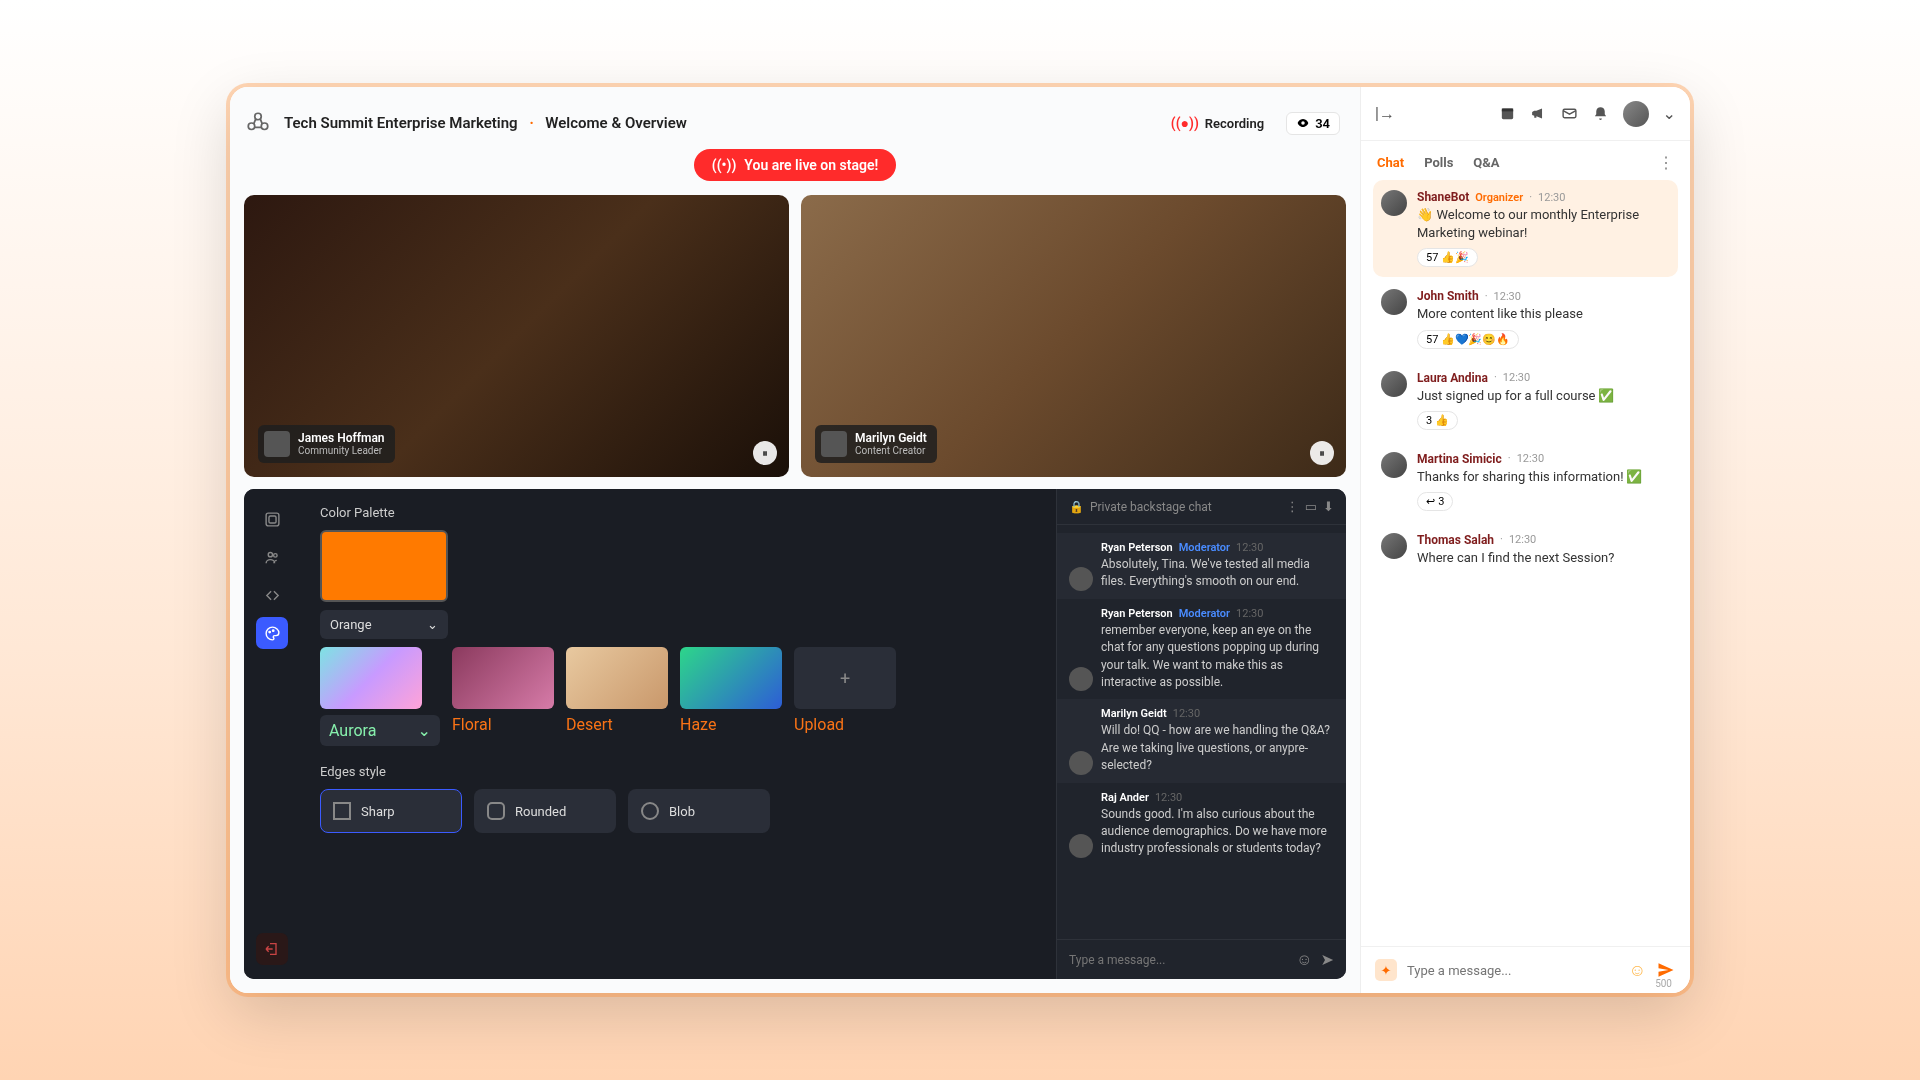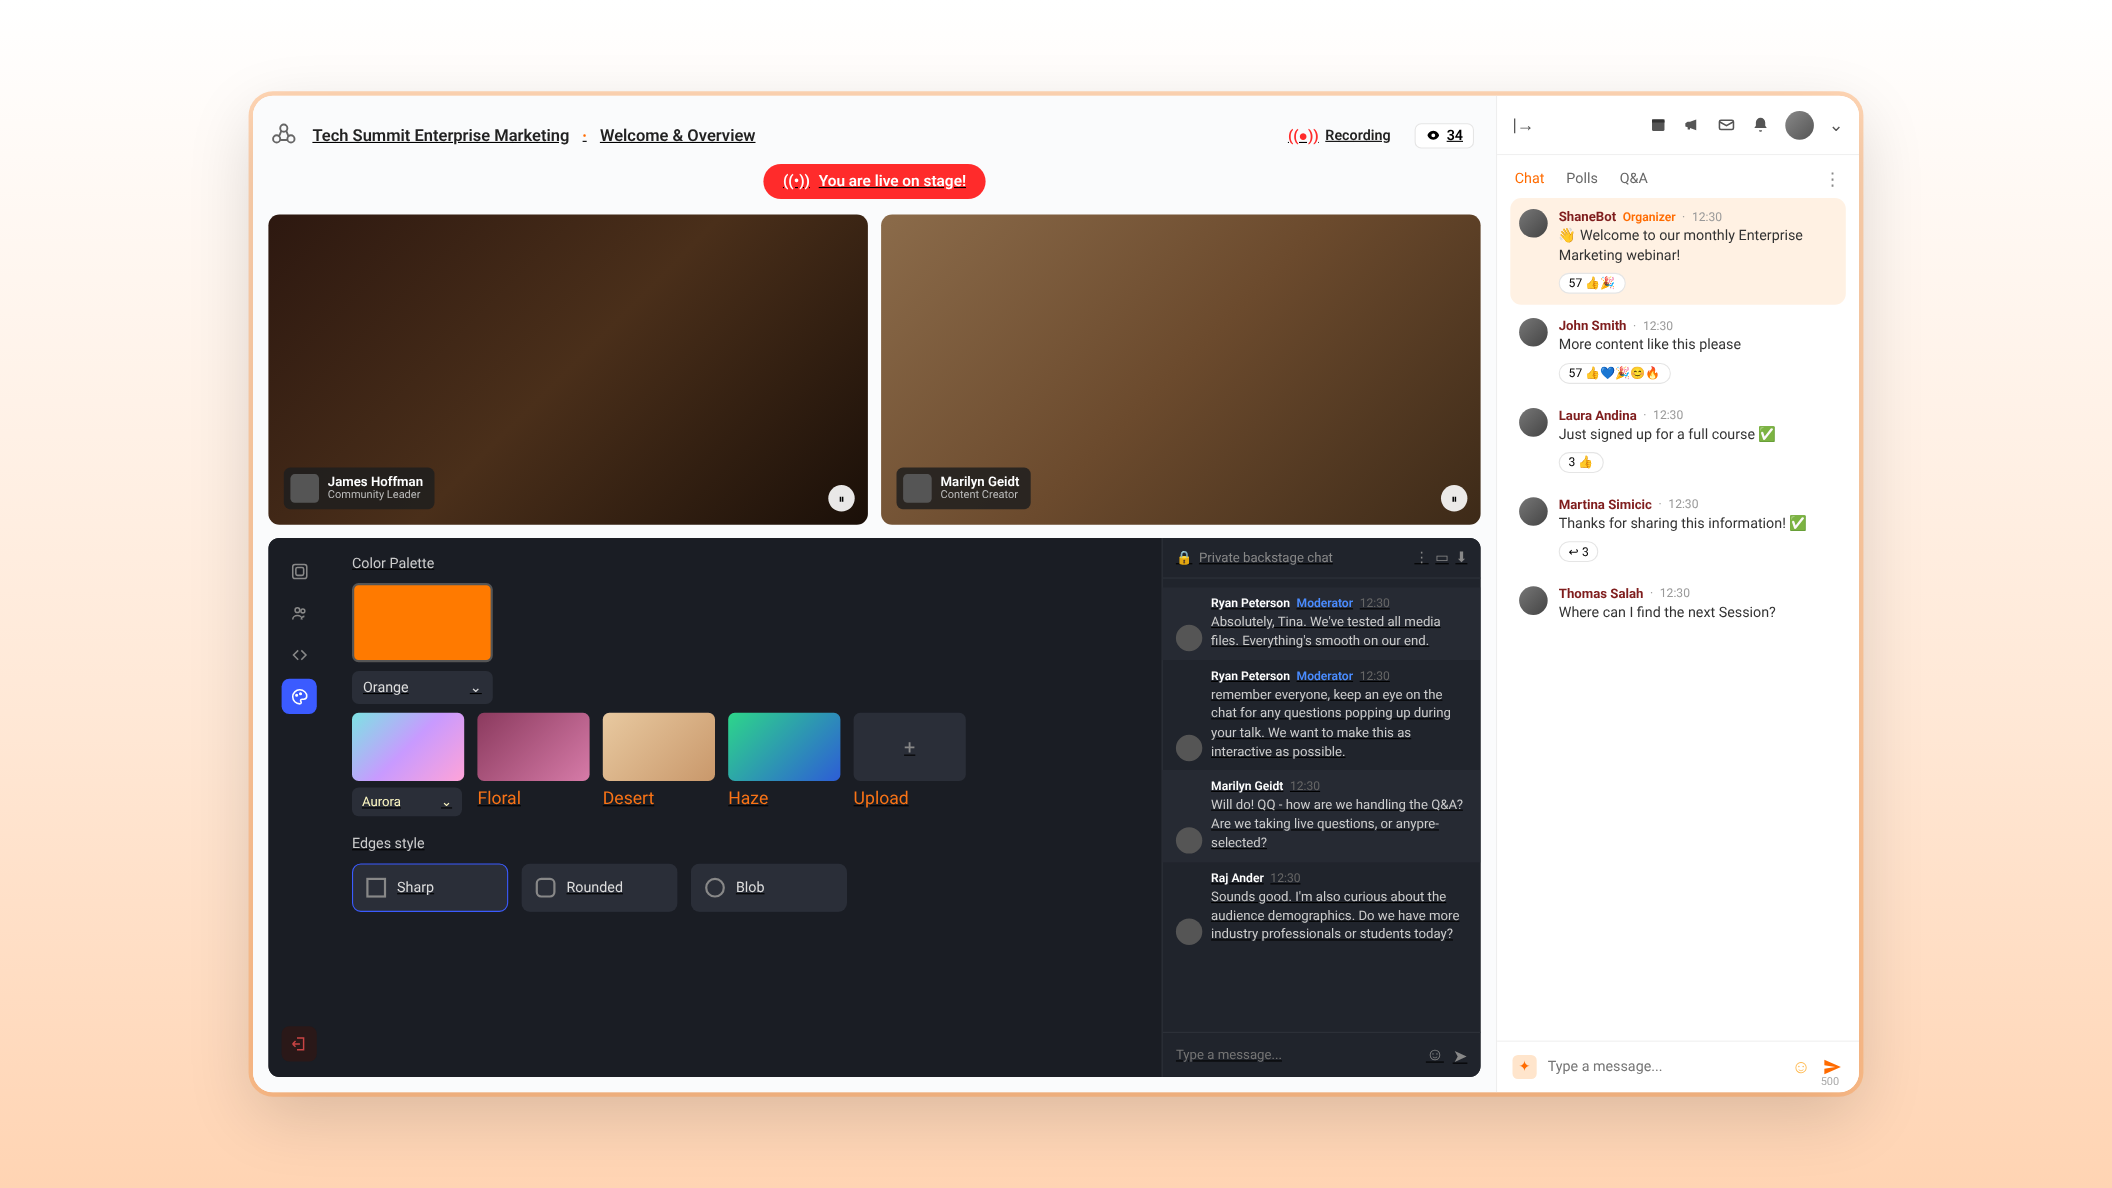--- a/index.html
+++ b/index.html
@@ -1,18 +1,18 @@
 <!DOCTYPE html>
 <html><head>
 <meta charset="utf-8">
 <style>
 * { margin:0; padding:0; box-sizing:border-box; font-family:-apple-system,BlinkMacSystemFont,"Segoe UI",Roboto,sans-serif; }
 body { background:linear-gradient(180deg,#fff 0%,#ffe8d6 60%,#ffd4b3 100%); height:1080px; width:1920px; display:flex; align-items:center; justify-content:center; }
 .app-frame { width:1460px; height:906px; background:#fff; border-radius:18px; display:flex; overflow:hidden; box-shadow:0 0 0 4px rgba(255,140,50,.35), 0 20px 60px rgba(0,0,0,.15); }
-.main-area { flex:1; display:flex; flex-direction:column; padding:18px 14px 14px 14px; background:#fafbfc; position:relative;text-decoration:underline; }
+.main-area { flex:1; display:flex; flex-direction:column; padding:18px 14px 14px 14px; background:#fafbfc; position:relative; }
 .topbar { display:flex; align-items:center; gap:12px; padding:0 6px 0 0; height:36px; }
 .logo-icon { width:28px; height:28px; display:flex; align-items:center; justify-content:center; color:#666; }
 .crumb { font-size:15px; font-weight:600; color:#222; }
 .dot-sep { color:#ff6b00; font-size:11px; }
 .crumb2 { font-size:15px; font-weight:600; color:#222; }
 .spacer { flex:1; }
 .rec-badge { display:flex; align-items:center; gap:6px; font-size:13px; font-weight:600; color:#222; }
 .rec-dot { color:#ff2b2b; font-size:14px; }
 .viewer-badge { display:flex; align-items:center; gap:5px; background:#fff; border:1px solid #e5e5e5; border-radius:6px; padding:3px 9px; font-size:13px; font-weight:600; margin-left:10px; }
 .eye-icon { width:14px; height:14px; }
@@ -38,21 +38,21 @@
 .color-select { margin-top:8px; width:128px; background:#2a2e38; border-radius:6px; padding:7px 10px; font-size:13px; color:#ddd; display:flex; justify-content:space-between; align-items:center; cursor:pointer; }
 .bg-row { display:flex; gap:12px; margin-top:8px; }
 .bg-item { display:flex; flex-direction:column; gap:6px; }
 .bg-thumb { width:102px; height:62px; border-radius:6px; }
 .bg-aurora { background:linear-gradient(135deg,#7de3e3 0%,#c89aff 50%,#ffa3d8 100%); }
 .bg-floral { background:linear-gradient(135deg,#8b3a5e 0%,#d67ba8 100%); }
 .bg-desert { background:linear-gradient(135deg,#e8c9a0 0%,#c9986b 100%); }
 .bg-haze { background:linear-gradient(135deg,#2dd68a 0%,#2d5dd6 100%); }
 .bg-upload { background:#2a2e38; display:flex; align-items:center; justify-content:center; color:#888; font-size:18px; cursor:pointer; }
 .bg-name { font-size:16px; color:#f97316; }
-.bg-select { width:100px; background:#2a2e38; border-radius:6px; padding:6px 9px; font-size:12px; color:#fef9c3; display:flex; justify-content:space-between; align-items:center; }
+.bg-select { width:120px; background:#2a2e38; border-radius:6px; padding:6px 9px; font-size:16px; color:#86efac; display:flex; justify-content:space-between; align-items:center; }
 .edge-row { display:flex; gap:12px; margin-top:8px; }
 .edge-btn { flex:0 0 142px; height:44px; background:#2a2e38; border-radius:8px; display:flex; align-items:center; gap:10px; padding:0 12px; font-size:13px; color:#ddd; cursor:pointer; border:1px solid transparent; }
 .edge-btn.active { border-color:#3b5bff; }
 .edge-ico { width:18px; height:18px; border:2px solid #888; }
 .edge-ico.r { border-radius:5px; }
 .edge-ico.b { border-radius:9px; }
 .toggle-row { display:flex; align-items:center; gap:10px; margin-top:16px; }
 .toggle { width:32px; height:18px; background:#444; border-radius:10px; position:relative; cursor:pointer; }
 .toggle::after { content:''; position:absolute; left:2px; top:2px; width:14px; height:14px; background:#fff; border-radius:50%; }
 .toggle-label { font-size:12px; color:#888; }
@@ -72,21 +72,21 @@
 .bs-text { font-size:12px; color:#ccc; line-height:1.45; }
 .bs-input { padding:10px 12px; display:flex; align-items:center; gap:8px; border-top:1px solid #2e323a; }
 .bs-input input { flex:1; background:transparent; border:none; color:#888; font-size:12px; outline:none; }
 .bs-input .ico { color:#888; cursor:pointer; }
 .right-panel { width:330px; background:#fff; display:flex; flex-direction:column; border-left:1px solid #eee; }
 .rp-top { height:54px; display:flex; align-items:center; padding:0 14px; gap:14px; border-bottom:1px solid #f0f0f0; }
 .rp-top .sp { flex:1; }
 .rp-ico { color:#555; cursor:pointer; display:flex; }
 .rp-avatar { width:26px; height:26px; border-radius:50%; background:linear-gradient(135deg,#888,#555); }
 .rp-tabs { display:flex; align-items:center; padding:12px 16px 8px; gap:20px; }
-.rp-tab { font-size:13px; font-weight:400; color:#666; cursor:pointer; }
+.rp-tab { font-size:13px; font-weight:700; color:#666; cursor:pointer; }
 .rp-tab.active { color:#ff6b00; }
 .rp-tabs .more { margin-left:auto; color:#888; cursor:pointer; }
 .chat-list { flex:1; overflow:auto; padding:0 12px; }
 .chat-msg { padding:10px 8px; display:flex; gap:10px; border-radius:10px; margin-bottom:2px; }
 .chat-msg.pinned { background:#fff1e3; }
 .ch-avatar { width:26px; height:26px; border-radius:50%; background:linear-gradient(135deg,#777,#444); flex-shrink:0; }
 .ch-body { flex:1; }
 .ch-meta { display:flex; align-items:center; gap:6px; font-size:12px; margin-bottom:2px; }
 .ch-name { font-weight:700; color:#7f1d1d; }
 .ch-org { color:#ff6b00; font-weight:600; font-size:11px; }

